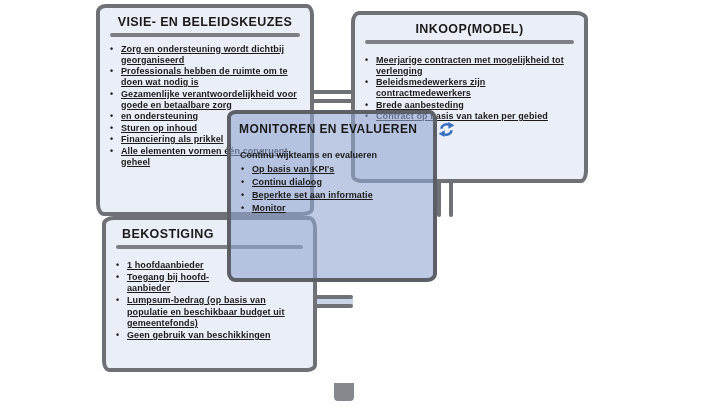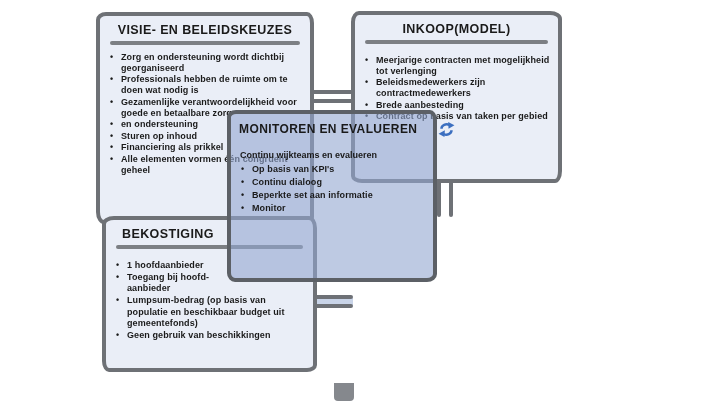--- a/index.html
+++ b/index.html
@@ -9,23 +9,23 @@
     font-family:"Liberation Sans","DejaVu Sans",sans-serif;
     color:#1a1a1a;
   }
   
   .box {
     position:absolute; box-sizing:border-box;
     background:#eaeef7;
     border:4px solid #6e7176;
     z-index:2;
   }
-  .box-visie       { left:96px;  top:12px;  width:218px; height:212px;
+  .box-visie       { left:96px;  top:4px;  width:218px; height:212px;
                      border-radius:10px 7px 12px 8px / 8px 11px 7px 12px; }
-  .box-inkoop      { left:351px; top:11px;  width:211px; height:172px;
+  .box-inkoop      { left:351px; top:11px;  width:237px; height:172px;
                      border-radius:8px 12px 7px 11px / 11px 8px 12px 7px; }
   .box-bekostiging { left:102px; top:216px; width:215px; height:156px;
                      border-radius:12px 8px 10px 7px / 8px 12px 7px 11px; }
   .box-uitvoering  { left:349px; top:213px; width:221px; height:174px;
                      border-radius:7px 11px 8px 12px / 12px 7px 11px 8px; }
   .box-center {
     left:227px; top:110px; width:210px; height:172px;
     background:rgba(147,167,209,0.60);
     border:4px solid #5c6066;
     border-radius:9px 7px 10px 8px / 7px 10px 8px 9px;
@@ -43,21 +43,21 @@
   .underline {
     height:3.5px; background:#7c7f84; border-radius:2px;
     margin:3px 10px 0 10px;
   }
   .box-uitvoering .underline { margin-left:84px; width:112px; }
   
   ul.bullets {
     list-style:none; margin:7px 6px 0 8px; padding:0;
     font-size:9px; font-weight:700; line-height:11px; letter-spacing:0.1px;
   }
-  ul.bullets li { position:relative; padding-left:13px; margin-bottom:0.5px; }
+  ul.bullets li { position:relative; padding-left:13px; margin-bottom:0.5px;text-decoration:underline; }
   ul.bullets li::before { content:"\2022"; position:absolute; left:2px; top:0; }
   .box-center ul.bullets { margin-top:2px; line-height:12.5px; }
   .box-center .intro { margin:12px 8px 0 9px; font-size:9px; font-weight:700; line-height:12px; }
   .box-uitvoering ul.bullets { margin-top:9px; }
   .box-uitvoering ul.bullets li:first-child { margin-left:84px; max-width:104px; margin-bottom:1px; }
   .box-bekostiging ul.bullets { margin-top:11px; line-height:11.5px; }
   .box-bekostiging ul.bullets li:nth-child(2) { max-width:118px; }
   .box-inkoop ul.bullets { margin-top:11px; }
   
   .bar { position:absolute; background:#6e7176; z-index:1; border-radius:2px; }

